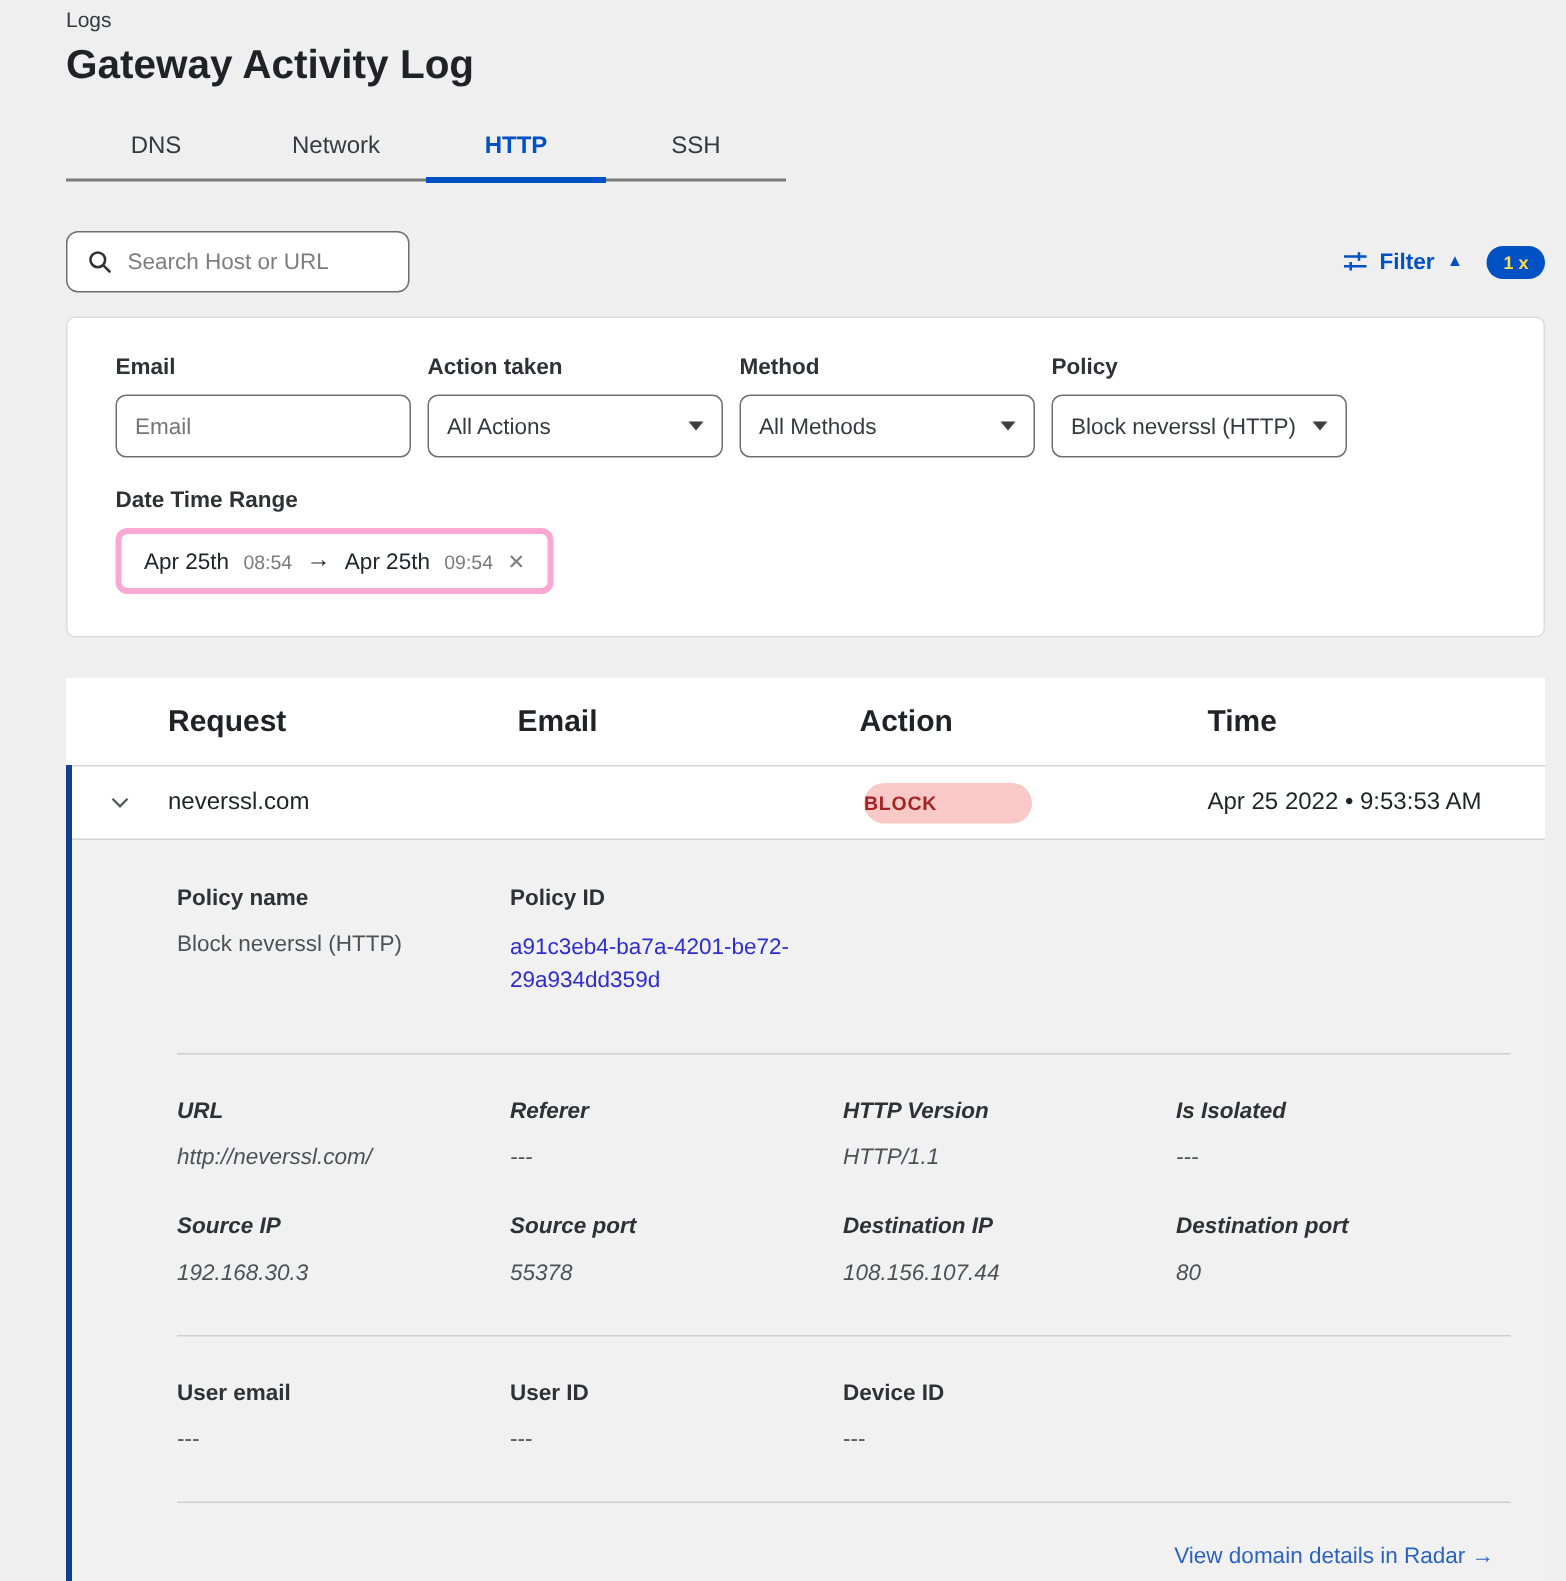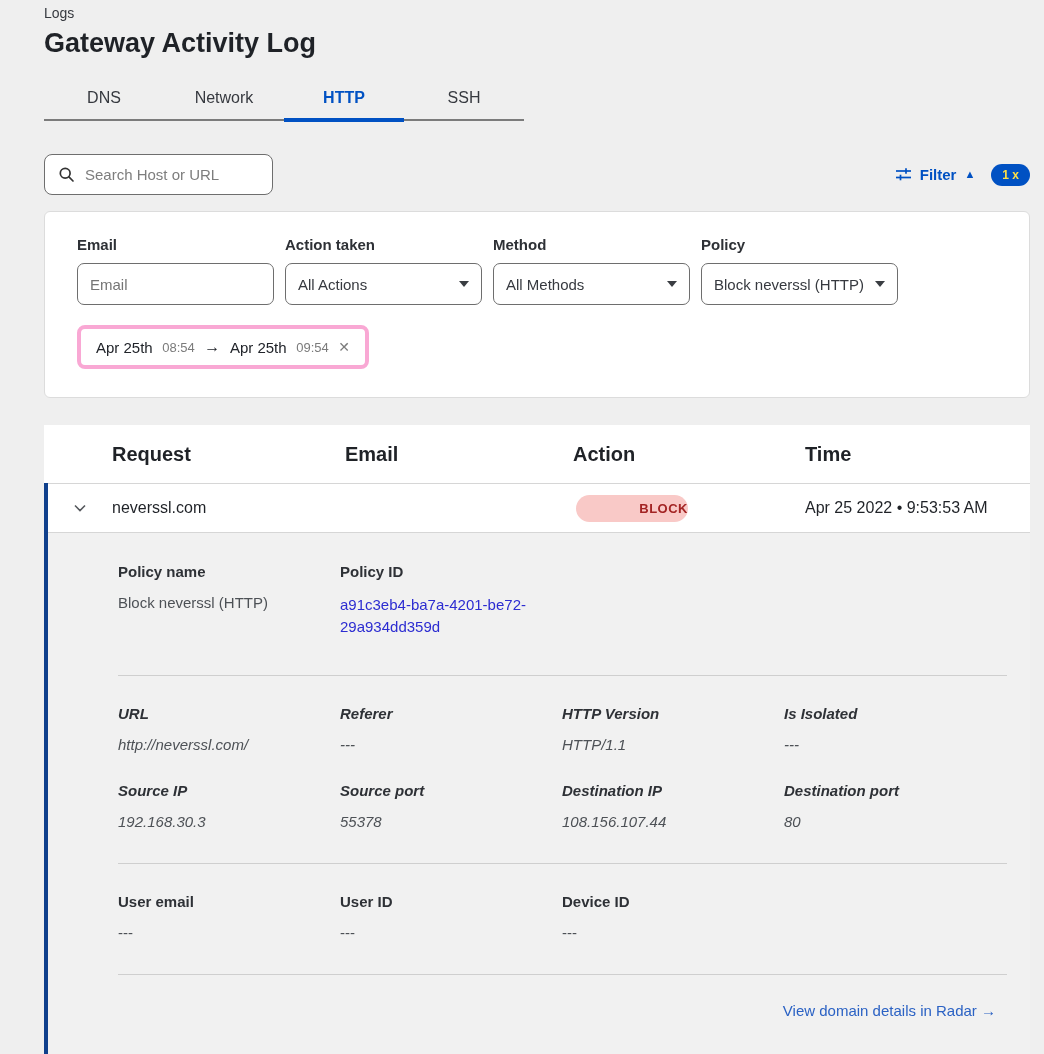--- a/index.html
+++ b/index.html
@@ -52,21 +52,21 @@
   .time-text{font-size:13px;color:#7b7b7b;}
   .range-arrow{font-size:16px;color:#21242a;}
   .range-close{font-size:14px;color:#7b7b7b;cursor:pointer;}
 
   
   .table-card{margin-top:27px;background:#fff;}
   .table-header{display:grid;grid-template-columns:68px 233px 228px 232px 1fr;height:58px;align-items:center;font-size:20px;font-weight:700;color:#1f2227;}
   .expanded-wrap{border-left:4px solid var(--marker-blue);}
   .log-row{display:grid;grid-template-columns:64px 233px 228px 232px 1fr;height:49px;align-items:center;border-top:1px solid #d6d6d6;background:#fff;font-size:16px;color:#1f2227;cursor:pointer;}
   .chevron-cell{padding-left:24px;display:flex;align-items:center;}
-  .badge-block{display:inline-block;width:112px;text-align:right;background:var(--badge-bg);color:var(--badge-text);font-weight:700;font-size:13px;letter-spacing:.5px;padding:6px 0;border-radius:15px;margin-left:3px;}
+  .badge-block{display:inline-block;width:112px;text-align:left;background:var(--badge-bg);color:var(--badge-text);font-weight:700;font-size:13px;letter-spacing:.5px;padding:6px 0;border-radius:15px;margin-left:3px;}
 
   
   .details{background:#f1f1f1;border-top:1px solid #d6d6d6;padding:0 23px 0 70px;}
   .divider{height:1px;background:#cfcfcf;}
   .policy-grid{display:grid;grid-template-columns:222px 222px;padding:30px 0 0;}
   .dlabel{font-size:15px;font-weight:700;color:#2e3136;margin-bottom:14px;}
   .dvalue{font-size:15px;color:#4d5156;}
   .policy-link{color:var(--link-indigo);width:200px;line-height:1.45;cursor:pointer;}
   .policy-grid{padding-bottom:37px;}
   .fields-grid-4{display:grid;grid-template-columns:repeat(4,222px);padding-top:29px;font-style:italic;}
@@ -139,20 +139,21 @@
       </div>
       <div class="ffield">
         <div class="flabel">Policy</div>
         <div class="control select-control">
           <span>Block neverssl (HTTP)</span>
           <span class="caret-down"></span>
         </div>
       </div>
     </div>
     <div class="date-row">
+      <div class="flabel">Date Time Range</div>
       <div class="date-box">
         <span class="date-text">Apr 25th</span>
         <span class="time-text">08:54</span>
         <span class="range-arrow">→</span>
         <span class="date-text">Apr 25th</span>
         <span class="time-text">09:54</span>
         <span class="range-close">✕</span>
       </div>
     </div>
   </div>

